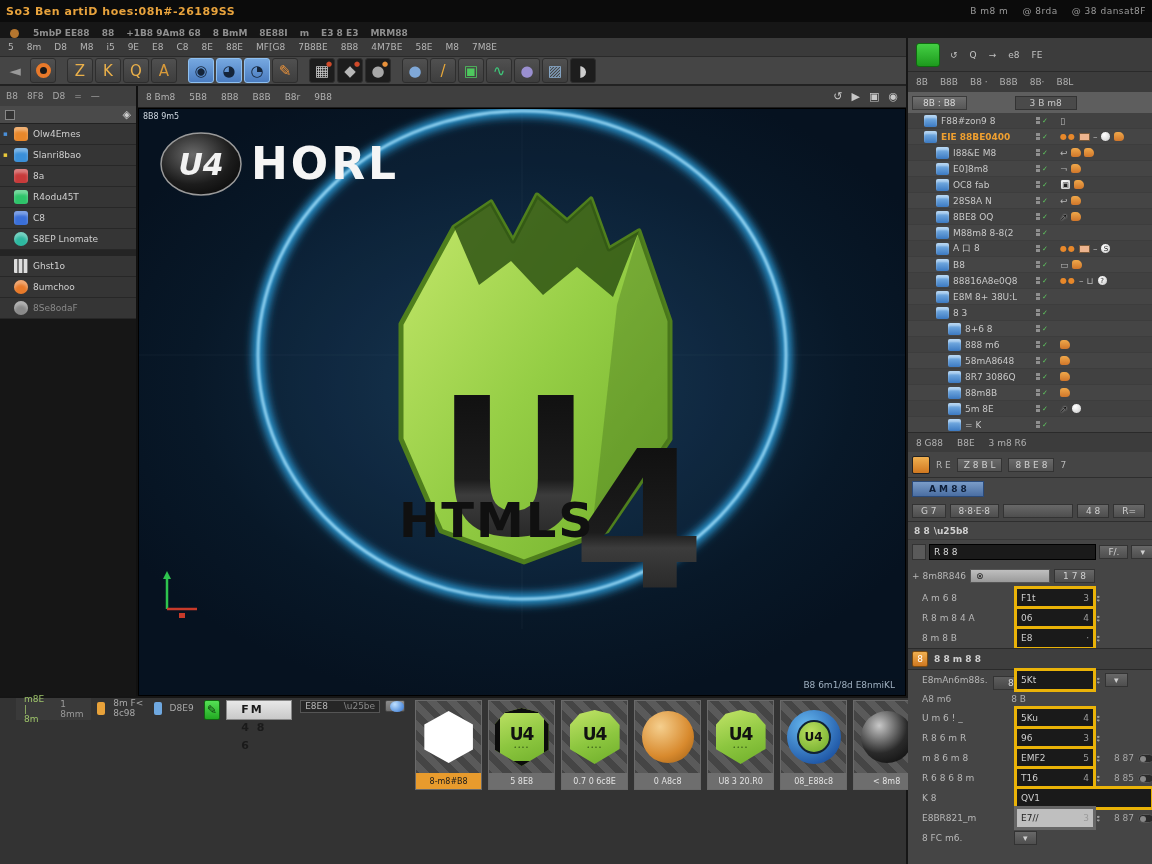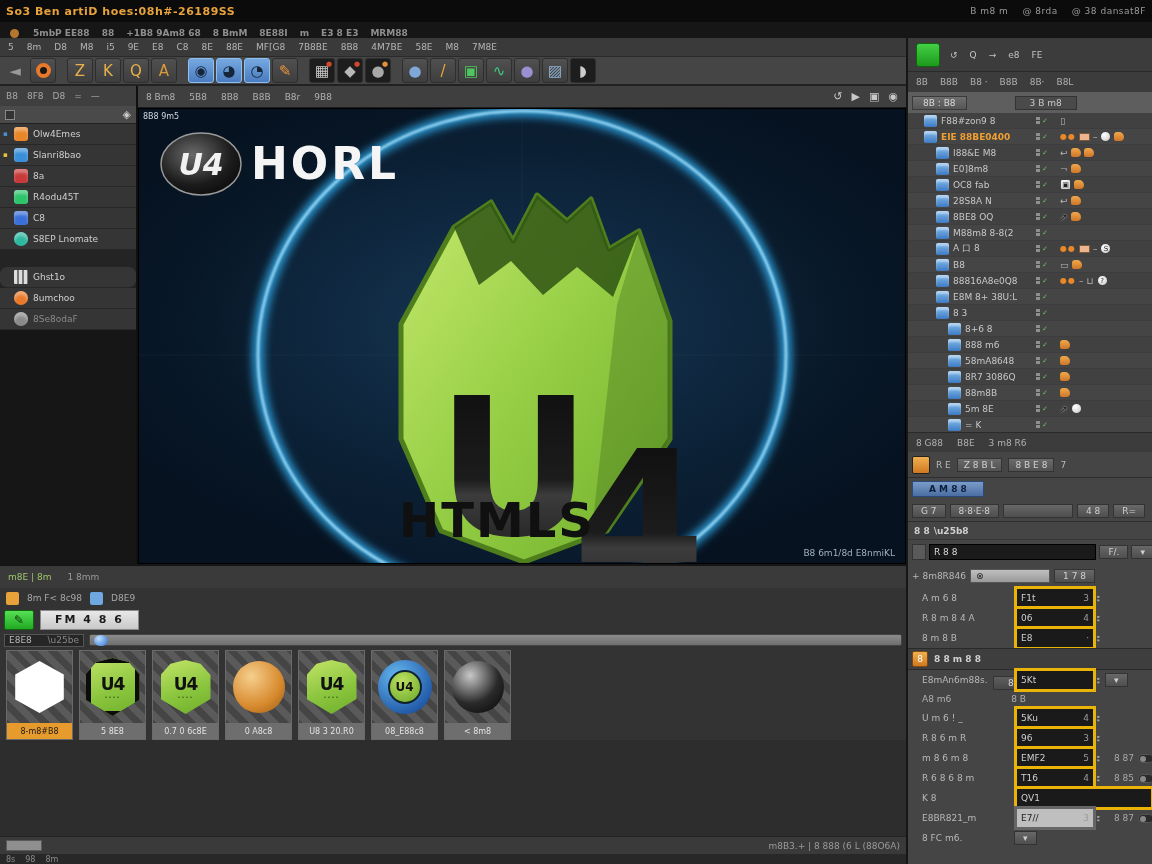--- a/index.html
+++ b/index.html
@@ -33,39 +33,39 @@
 
   
   .main { flex:1; display:flex; min-height:0; }
   .lpanel { width:140px; display:flex; flex-direction:column; border-right:2px solid #111; background:#161616; }
   .lp-menu { height:20px; background:#3f3f3f; display:flex; gap:9px; align-items:center; padding:0 6px; color:#a8a8a8; }
   .lp-sub { height:18px; background:#4a4a4a; border-bottom:1px solid #222; display:flex; align-items:center; padding:0 5px; }
   .lp-sub .box { width:10px; height:10px; border:1px solid #888; background:#333; }
   .lp-sub .filter { margin-left:auto; color:#ccc; font-size:11px; }
   .lp-list { background:#242424; }
   .lp-item { height:21px; display:flex; align-items:center; gap:5px; padding:0 3px; background:#353535; border-bottom:1px solid #272727; }
-  .lp-item.gap { margin-top:17px;border-radius:7px; }
+  .lp-item.gap { margin-top:6px; }
   .lp-item .pre { width:6px; font-size:7px; }
   .lp-ic { width:14px; height:14px; border-radius:3px; flex:none; box-shadow:inset 0 4px 3px rgba(255,255,255,.35); }
   .lp-ic.ci { border-radius:50%; }
   .lp-ic.bk { border-radius:1px; background:repeating-linear-gradient(90deg,#ddd 0 3px,#777 3px 5px) !important; box-shadow:none; }
   .lp-item .lbl { color:#cfcfcf; }
   .lp-item.dim .lbl { color:#8a8a8a; }
 
   
   .vp { flex:1; display:flex; flex-direction:column; }
   .vpmenu { height:22px; background:#3f3f3f; border-bottom:1px solid #1d1d1d; display:flex; align-items:center; gap:14px; padding:0 8px; color:#b0b0b0; }
   .vpmenu .navs { margin-left:auto; display:flex; gap:9px; color:#c8c8c8; font-size:11px; }
   .canvas { position:relative; flex:1; background:radial-gradient(ellipse 60% 55% at 50% 47%, #16344e 0%, #0d2236 45%, #081828 72%, #061220 100%); border:1px solid #000; overflow:hidden; }
   .corner-label { position:absolute; left:4px; top:3px; color:#cfd8e0; font-size:8px; z-index:3; }
   .vp-status { position:absolute; right:6px; bottom:4px; color:#9fb0c0; font-size:9px; background:rgba(10,20,30,.4); padding:1px 4px; z-index:3; }
   svg text { font-family:"DejaVu Sans", sans-serif; }
 
   
-  .bpanel { height:300px; display:flex; flex-direction:column; background:#333; border-top:2px solid #151515; }
+  .bpanel { height:168px; display:flex; background:#333; border-top:2px solid #151515;padding-left:16px; }
   .bp-head { height:22px; background:#3a3a3a; display:flex; gap:16px; align-items:center; padding:0 8px; color:#9a9a9a; }
   .bp-head .grn { color:#9ec46a; }
   .bp-tools { height:20px; display:flex; gap:8px; align-items:center; padding:0 6px; background:#333; color:#a8a8a8; }
   .mini-ic { width:13px; height:13px; border-radius:2px; display:inline-block; }
   .bp-run { height:24px; display:flex; gap:6px; align-items:center; padding:0 4px; }
   .runbtn { width:30px; height:20px; background:linear-gradient(#55e055,#22aa22); border:1px solid #116611; border-radius:2px; color:#0a300a; font-size:12px; text-align:center; line-height:18px; }
   .runlabel { height:20px; background:linear-gradient(#e8e8e8,#c9c9c9); border:1px solid #888; color:#1a1a1a; font-weight:bold; font-size:11px; padding:0 14px; line-height:18px; letter-spacing:2px; }
   .bp-scroll { height:16px; display:flex; align-items:center; gap:5px; padding:0 4px; }
   .bp-dd { width:80px; height:13px; background:#262626; border:1px solid #555; color:#b8b8b8; padding:0 4px; display:flex; }
   .bp-dd i { margin-left:auto; font-style:normal; color:#888; }

